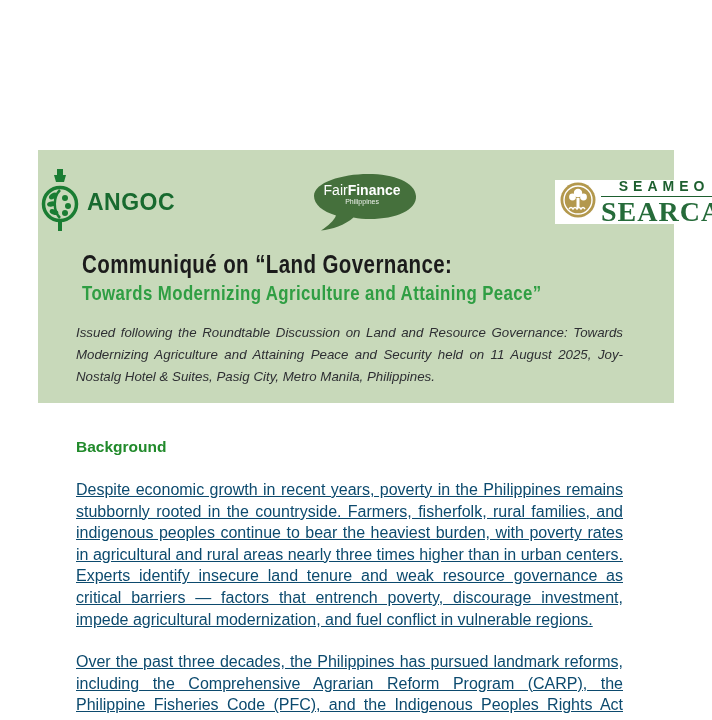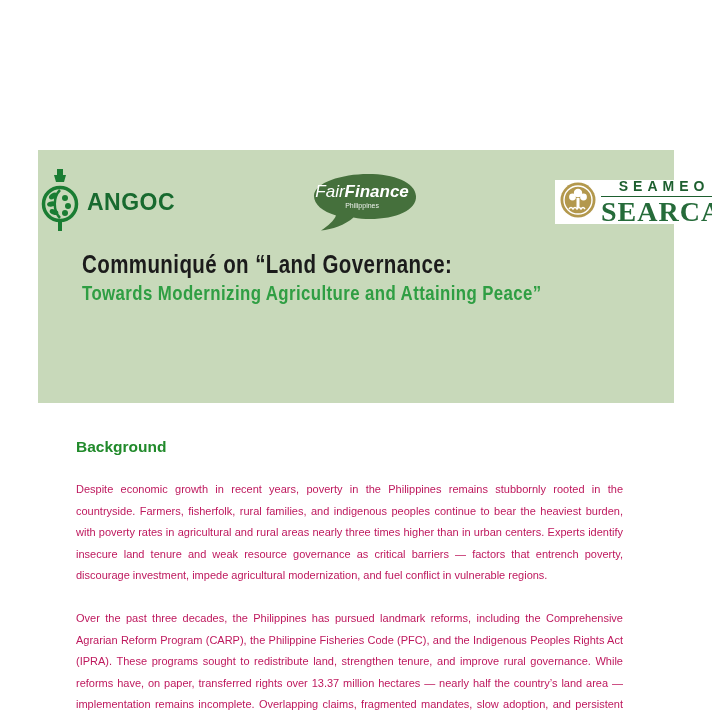--- a/index.html
+++ b/index.html
@@ -33,21 +33,21 @@
   .logo-angoc { display: flex; align-items: center; gap: 5px; }
   .logo-angoc .angoc-text {
     color: #186a2f; font-weight: bold; font-size: 23px;
     letter-spacing: 0.5px;
   }
   .logo-ff { position: relative; width: 106px; height: 58px; }
   .logo-ff .ff-text {
     position: absolute; top: 10px; left: 0; right: 6px;
     text-align: center; color: #ffffff; line-height: 1.1;
   }
-  .logo-ff .ff-line1 { font-size: 17px; font-style: italic; }
+  .logo-ff .ff-line1 { font-size: 14px; }
   .logo-ff .ff-line1 .light { font-weight: normal; }
   .logo-ff .ff-line1 .bold { font-weight: bold; }
   .logo-ff .ff-line2 { font-size: 7px; opacity: 0.9; }
   .logo-searca {
     background: #ffffff;
     width: 119px; height: 44px;
     display: flex; align-items: center;
     padding: 3px 6px 3px 4px;
     gap: 4px;
   }
@@ -89,24 +89,25 @@
   
   .content {
     position: absolute; left: 76px; top: 438px;
     width: 547px;
   }
   .section-heading {
     color: #218a2b; font-size: 15.5px; font-weight: bold;
     margin-bottom: 23px;
   }
   .content p {
-    font-size: 11px; line-height: 21.6px;
-    color: #be185d;
+    font-size: 16px; line-height: 21.6px;
+    color: #0c4a6e;
     text-align: justify;
     margin-bottom: 21px;
+    text-decoration: underline;
   }
 </style>
 </head>
 <body>
 
 <div class="page">
 
   <div class="band">
 
     <div class="logos">
@@ -159,20 +160,21 @@
         <div class="searca-words">
           <div class="searca-top">SEAMEO</div>
           <div class="searca-main">SEARCA</div>
         </div>
       </div>
 
     </div>
 
     <div class="title-black">Communiqué on “Land Governance:</div>
     <div class="title-green">Towards Modernizing Agriculture and Attaining Peace”</div>
+    <div class="issued">Issued following the Roundtable Discussion on Land and Resource Governance: Towards Modernizing Agriculture and Attaining Peace and Security held on 11 August 2025, Joy-Nostalg Hotel &amp; Suites, Pasig City, Metro Manila, Philippines.</div>
 
   </div>
 
   <div class="content">
     <h2 class="section-heading">Background</h2>
     <p>Despite economic growth in recent years, poverty in the Philippines remains stubbornly rooted in the countryside. Farmers, fisherfolk, rural families, and indigenous peoples continue to bear the heaviest burden, with poverty rates in agricultural and rural areas nearly three times higher than in urban centers. Experts identify insecure land tenure and weak resource governance as critical barriers — factors that entrench poverty, discourage investment, impede agricultural modernization, and fuel conflict in vulnerable regions.</p>
     <p>Over the past three decades, the Philippines has pursued landmark reforms, including the Comprehensive Agrarian Reform Program (CARP), the Philippine Fisheries Code (PFC), and the Indigenous Peoples Rights Act (IPRA). These programs sought to redistribute land, strengthen tenure, and improve rural governance. While reforms have, on paper, transferred rights over 13.37 million hectares — nearly half the country’s land area — implementation remains incomplete. Overlapping claims, fragmented mandates, slow adoption, and persistent disputes continue to undermine their effectiveness.</p>
   </div>
 
 </div>

